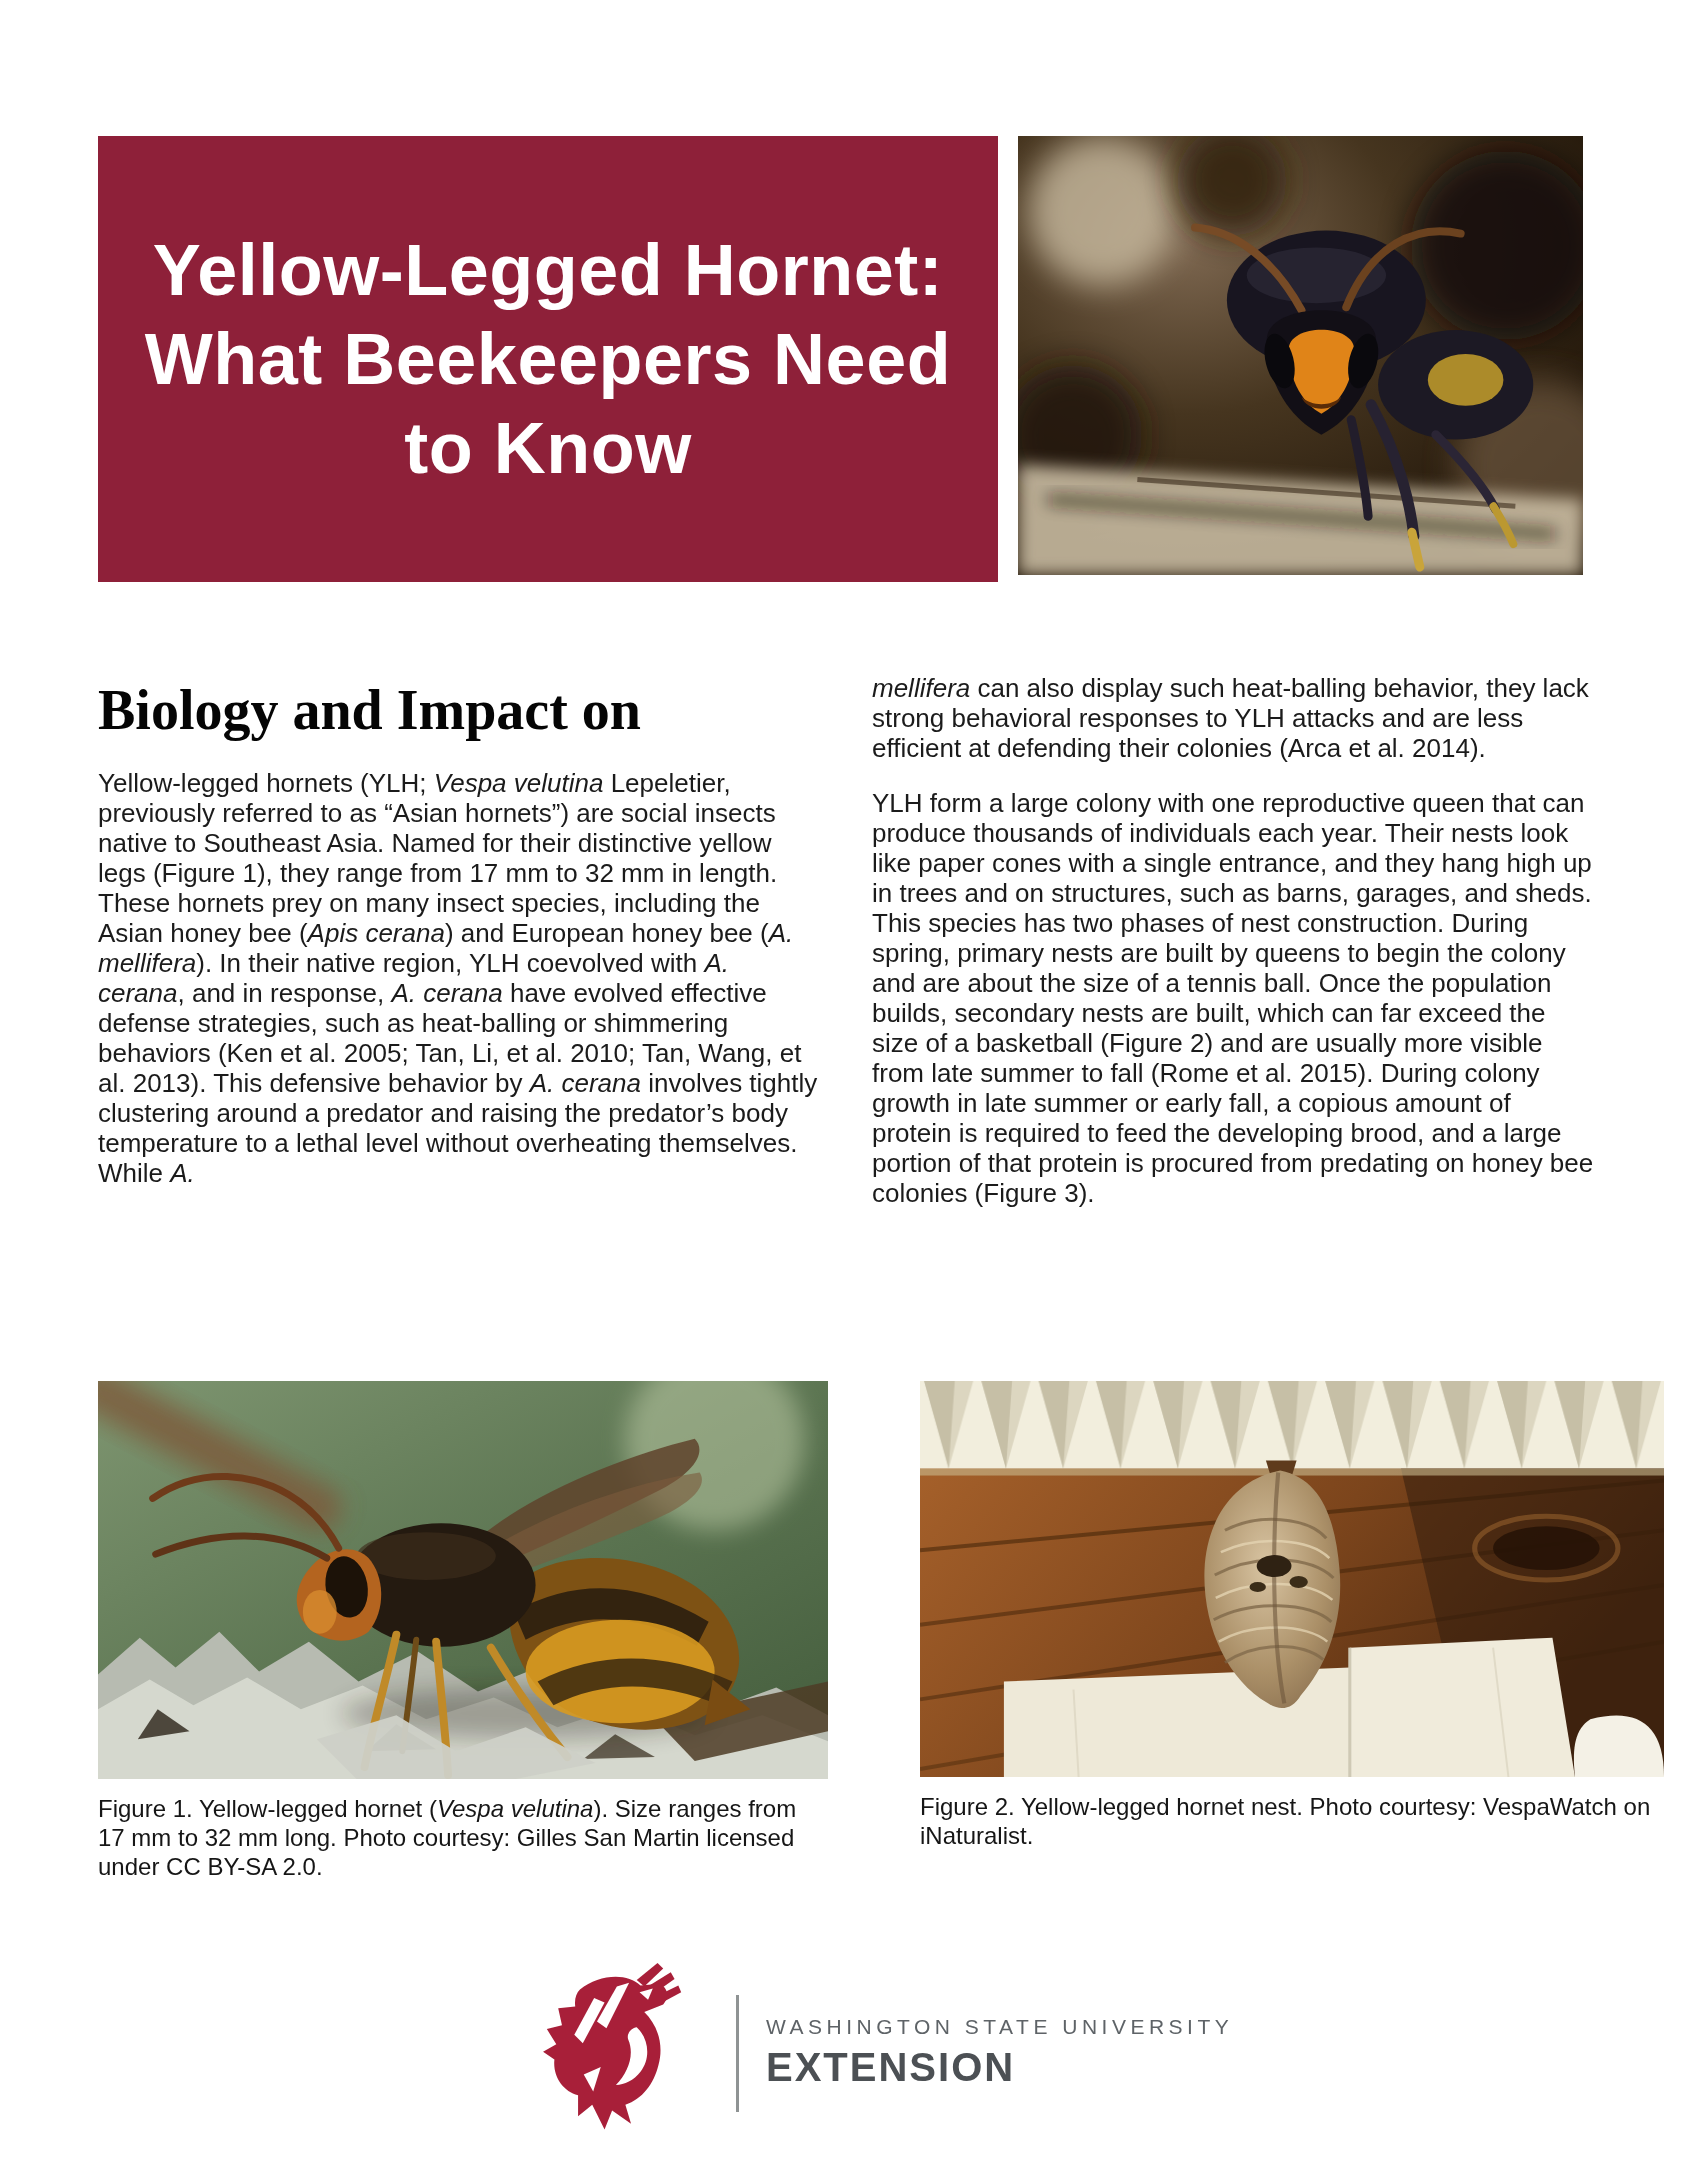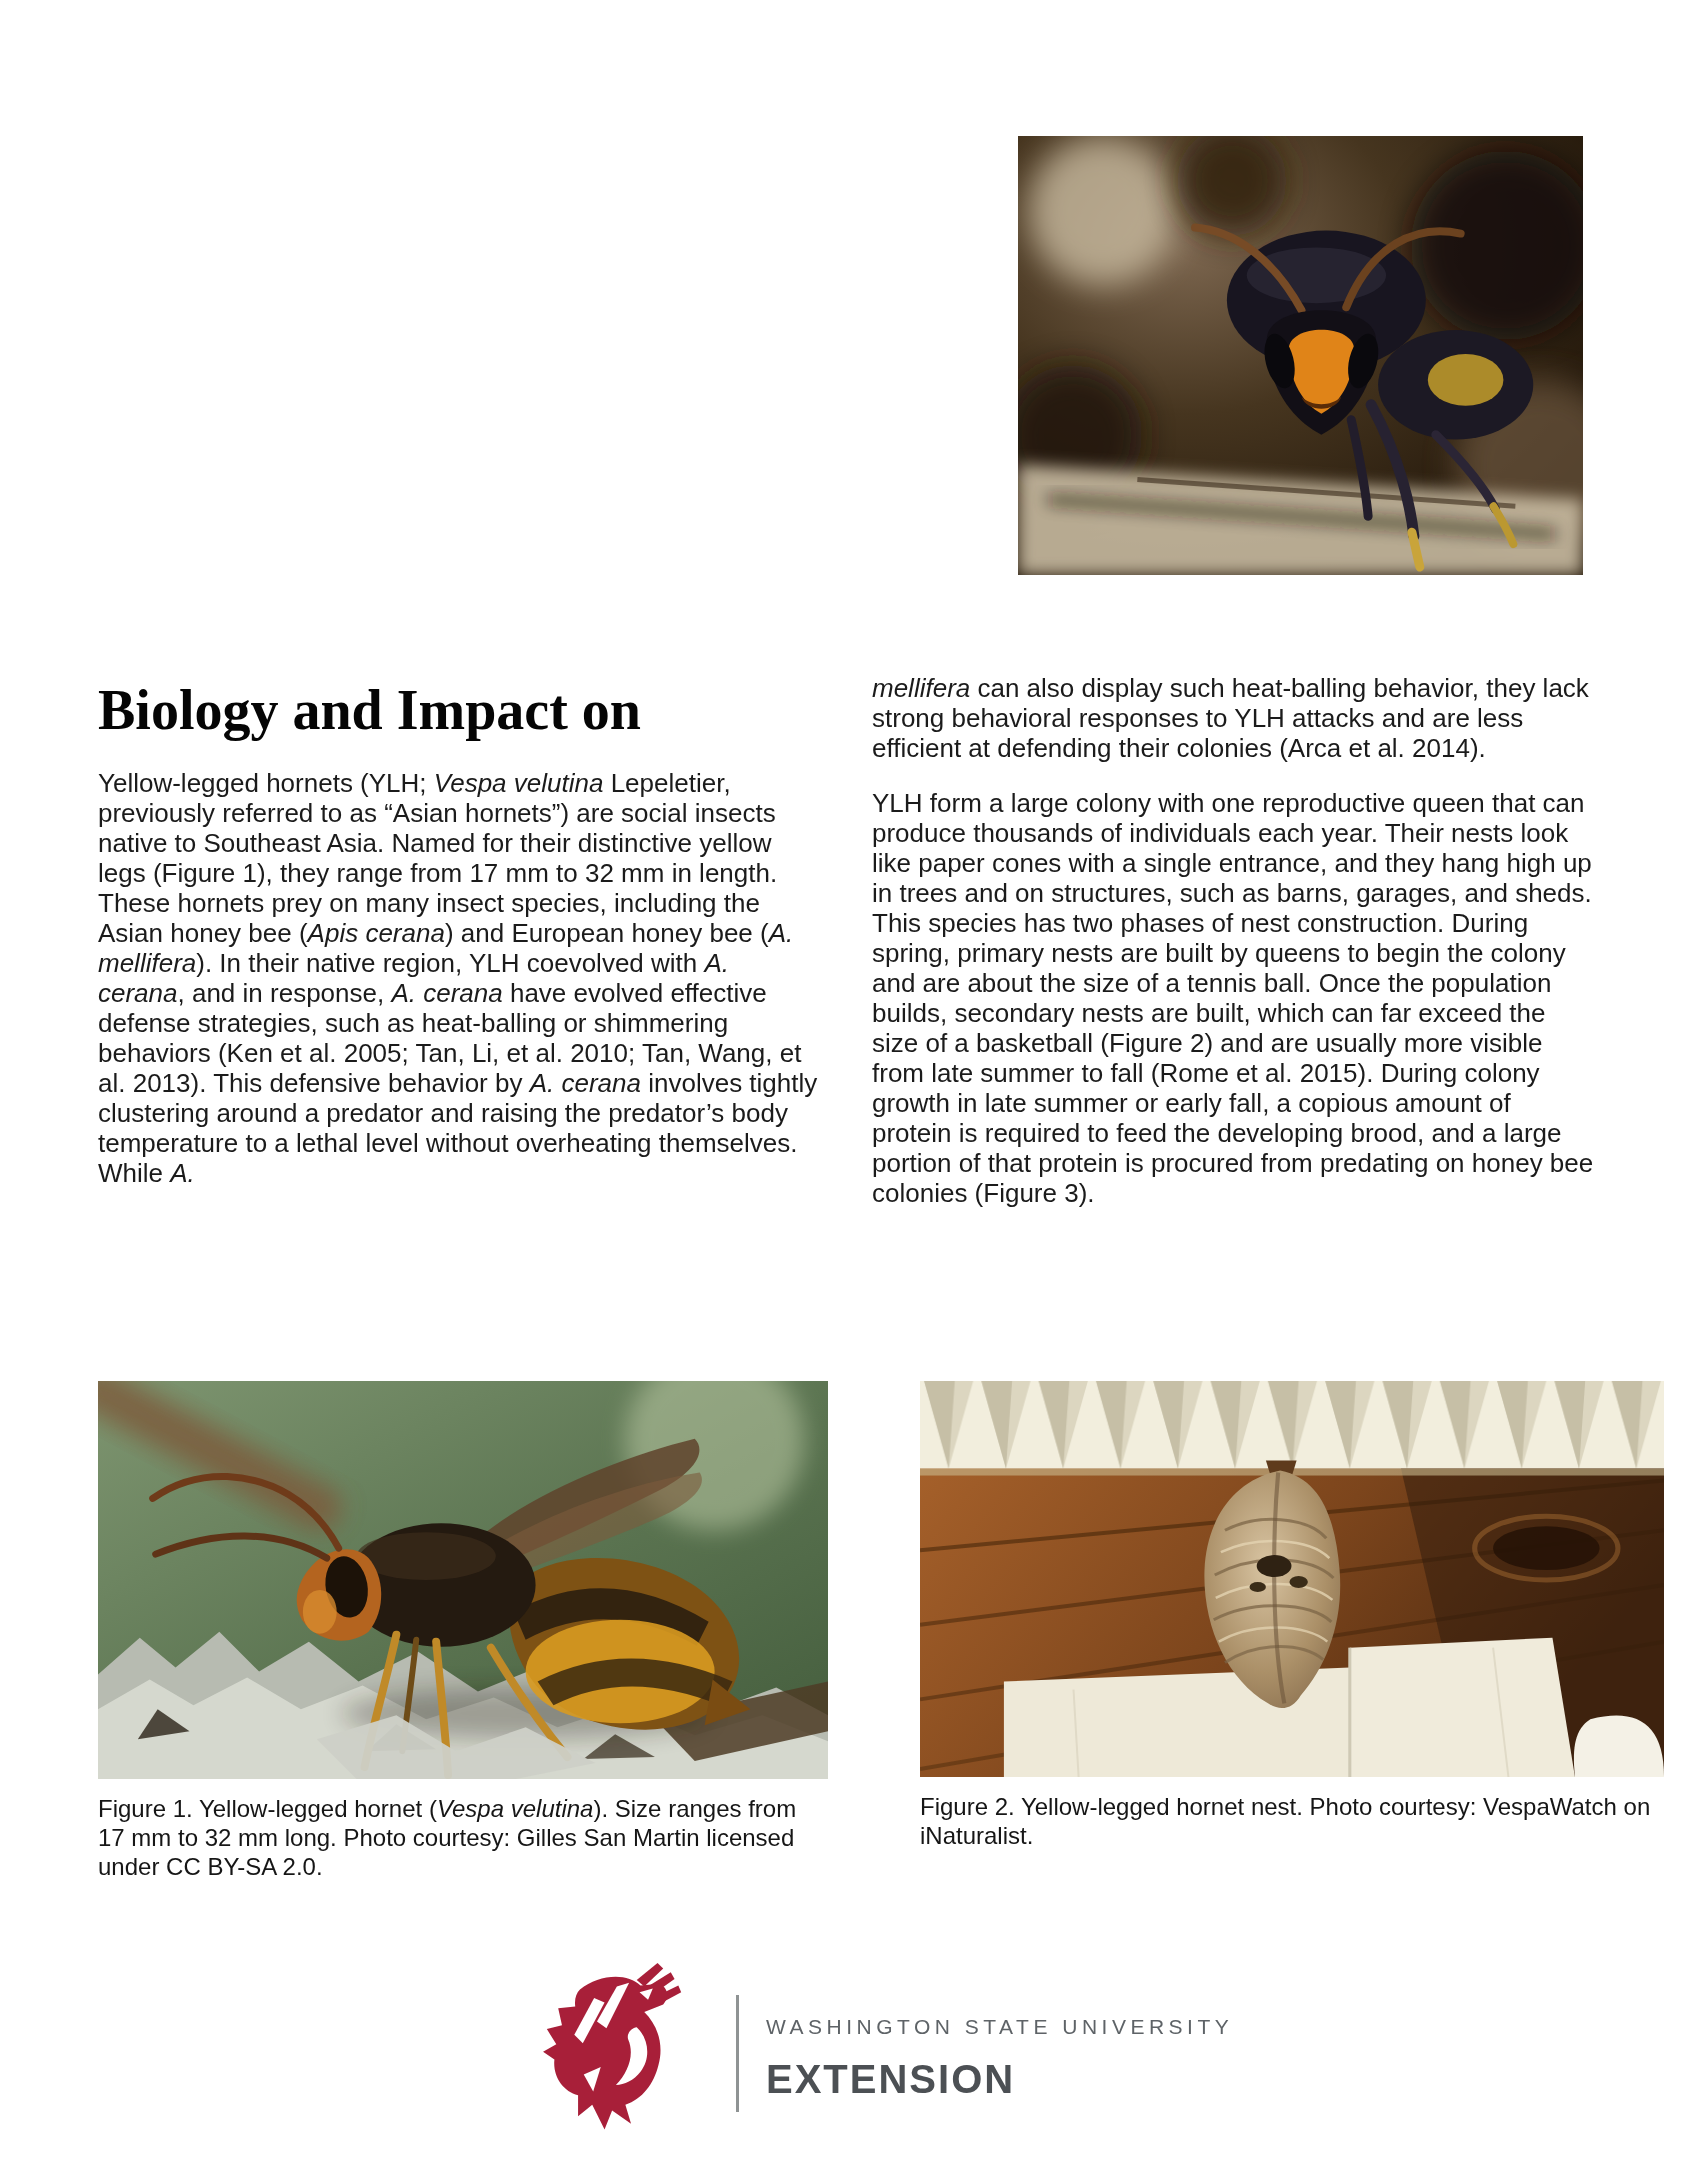--- a/index.html
+++ b/index.html
@@ -33,27 +33,34 @@
   .photo{width:100%;height:398px;overflow:hidden;background:#888;}
   .fig.f2 .photo{height:396px;}
   figcaption{margin-top:15px;font-size:24px;line-height:29px;color:#161616;}
 
   
   .footer{position:absolute;left:0;top:1955px;width:1584px;height:209px;}
   .cougar{position:absolute;left:525px;top:6px;width:161px;height:175px;}
   .fdivider{position:absolute;left:736px;top:40px;width:3px;height:117px;background:#8f9394;}
   .wordmark{position:absolute;left:766px;top:60px;}
   .uni{font-size:21px;letter-spacing:4.5px;color:#5e6367;font-weight:normal;white-space:nowrap;}
-  .ext{margin-top:18px;font-size:40px;letter-spacing:2px;color:#4c5054;font-weight:bold;}
+  .ext{margin-top:6px;font-size:40px;letter-spacing:2px;color:#4c5054;font-weight:bold;}
 </style>
 </head>
 <body>
 
 <div class="page">
 
+  <header class="banner" style="background:#8E2039;color:#ffffff;">
+    <div class="title">
+      <span class="tline">Yellow-Legged Hornet:</span>
+      <span class="tline">What Beekeepers Need</span>
+      <span class="tline">to Know</span>
+    </div>
+  </header>
 
   <div class="hero">
     <svg viewBox="0 0 568 441" preserveAspectRatio="none" aria-hidden="true">
       <defs>
         <filter id="h-b16" x="-40%" y="-40%" width="180%" height="180%">
             <feGaussianBlur stdDeviation="16"></feGaussianBlur>
           </filter>
         <filter id="h-b8" x="-40%" y="-40%" width="180%" height="180%">
             <feGaussianBlur stdDeviation="8"></feGaussianBlur>
           </filter>

